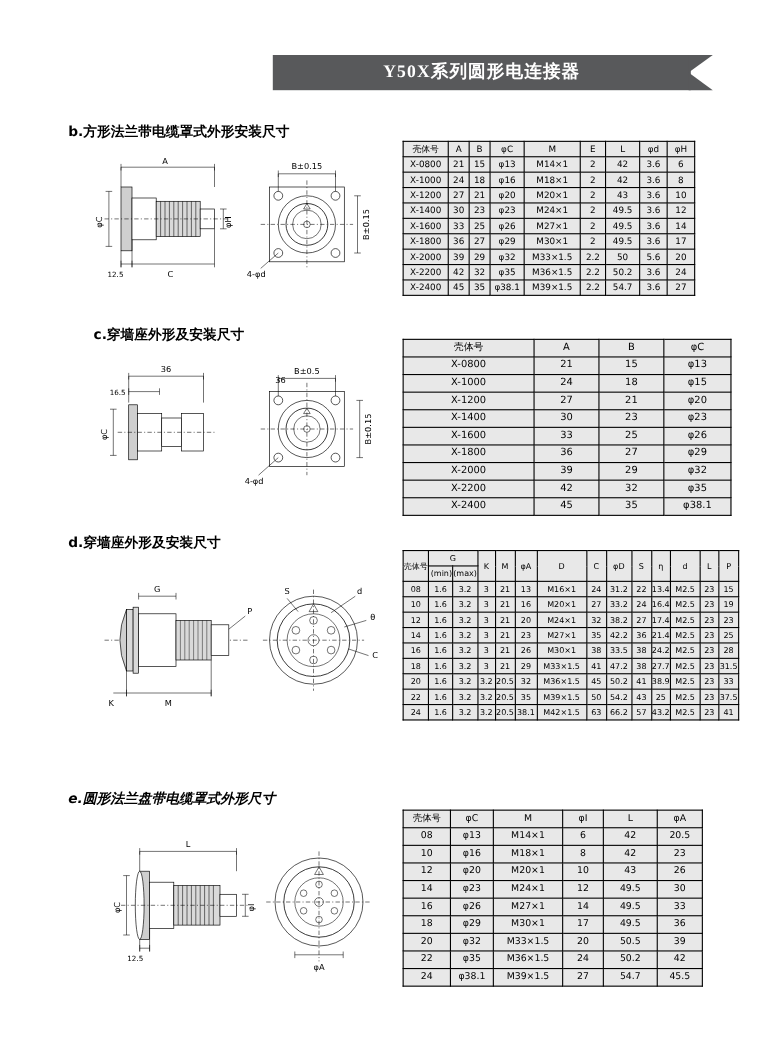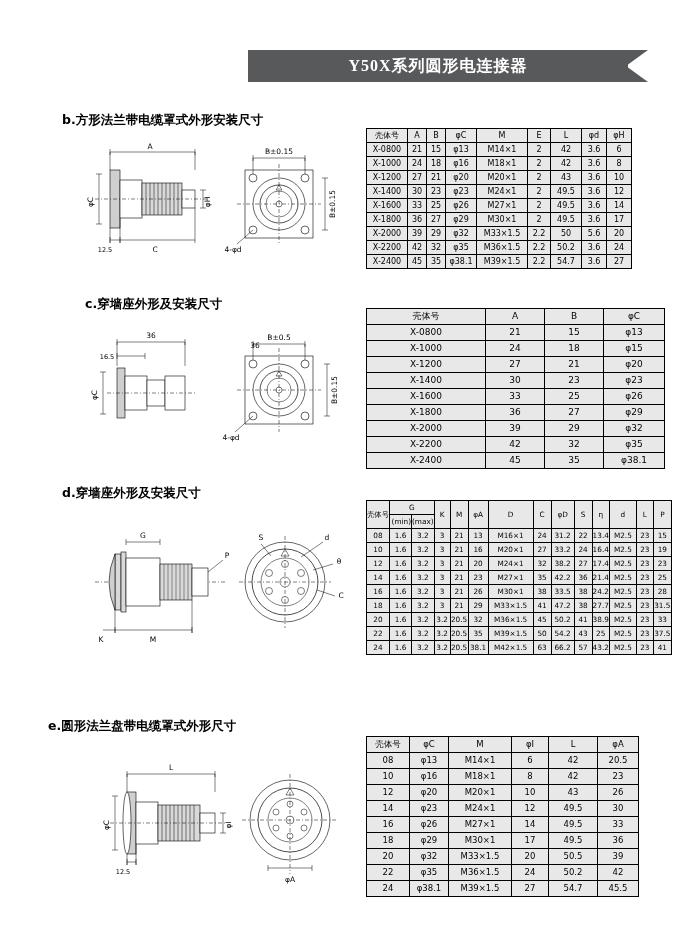--- a/index.html
+++ b/index.html
@@ -615,21 +615,21 @@
           <td>66.2</td>
           <td>57</td>
           <td>43.2</td>
           <td>M2.5</td>
           <td>23</td>
           <td>41</td>
         </tr>
     </tbody>
   </table>
 
-  <div class="sec-title" style="left:48px;top:718px;">e.圆形法兰盘带电缆罩式外形尺寸</div>
+  <div class="sec-title" style="left:62px;top:718px;font-style:italic;">e.圆形法兰盘带电缆罩式外形尺寸</div>
 
   <div class="draw" style="left:55px;top:748px;">
     <svg width="310" height="150" viewBox="0 0 310 150">
 
       <line class="ln-t" x1="72" y1="26" x2="160" y2="26"></line>
       <path class="ln-t" d="M72 23 L72 29 M160 23 L160 29"></path>
       <text class="lbl" x="116" y="22" text-anchor="middle">L</text>
       <line class="ln-t" x1="72" y1="26" x2="72" y2="44"></line>
       <line class="ln-t" x1="160" y1="26" x2="160" y2="44"></line>
 

